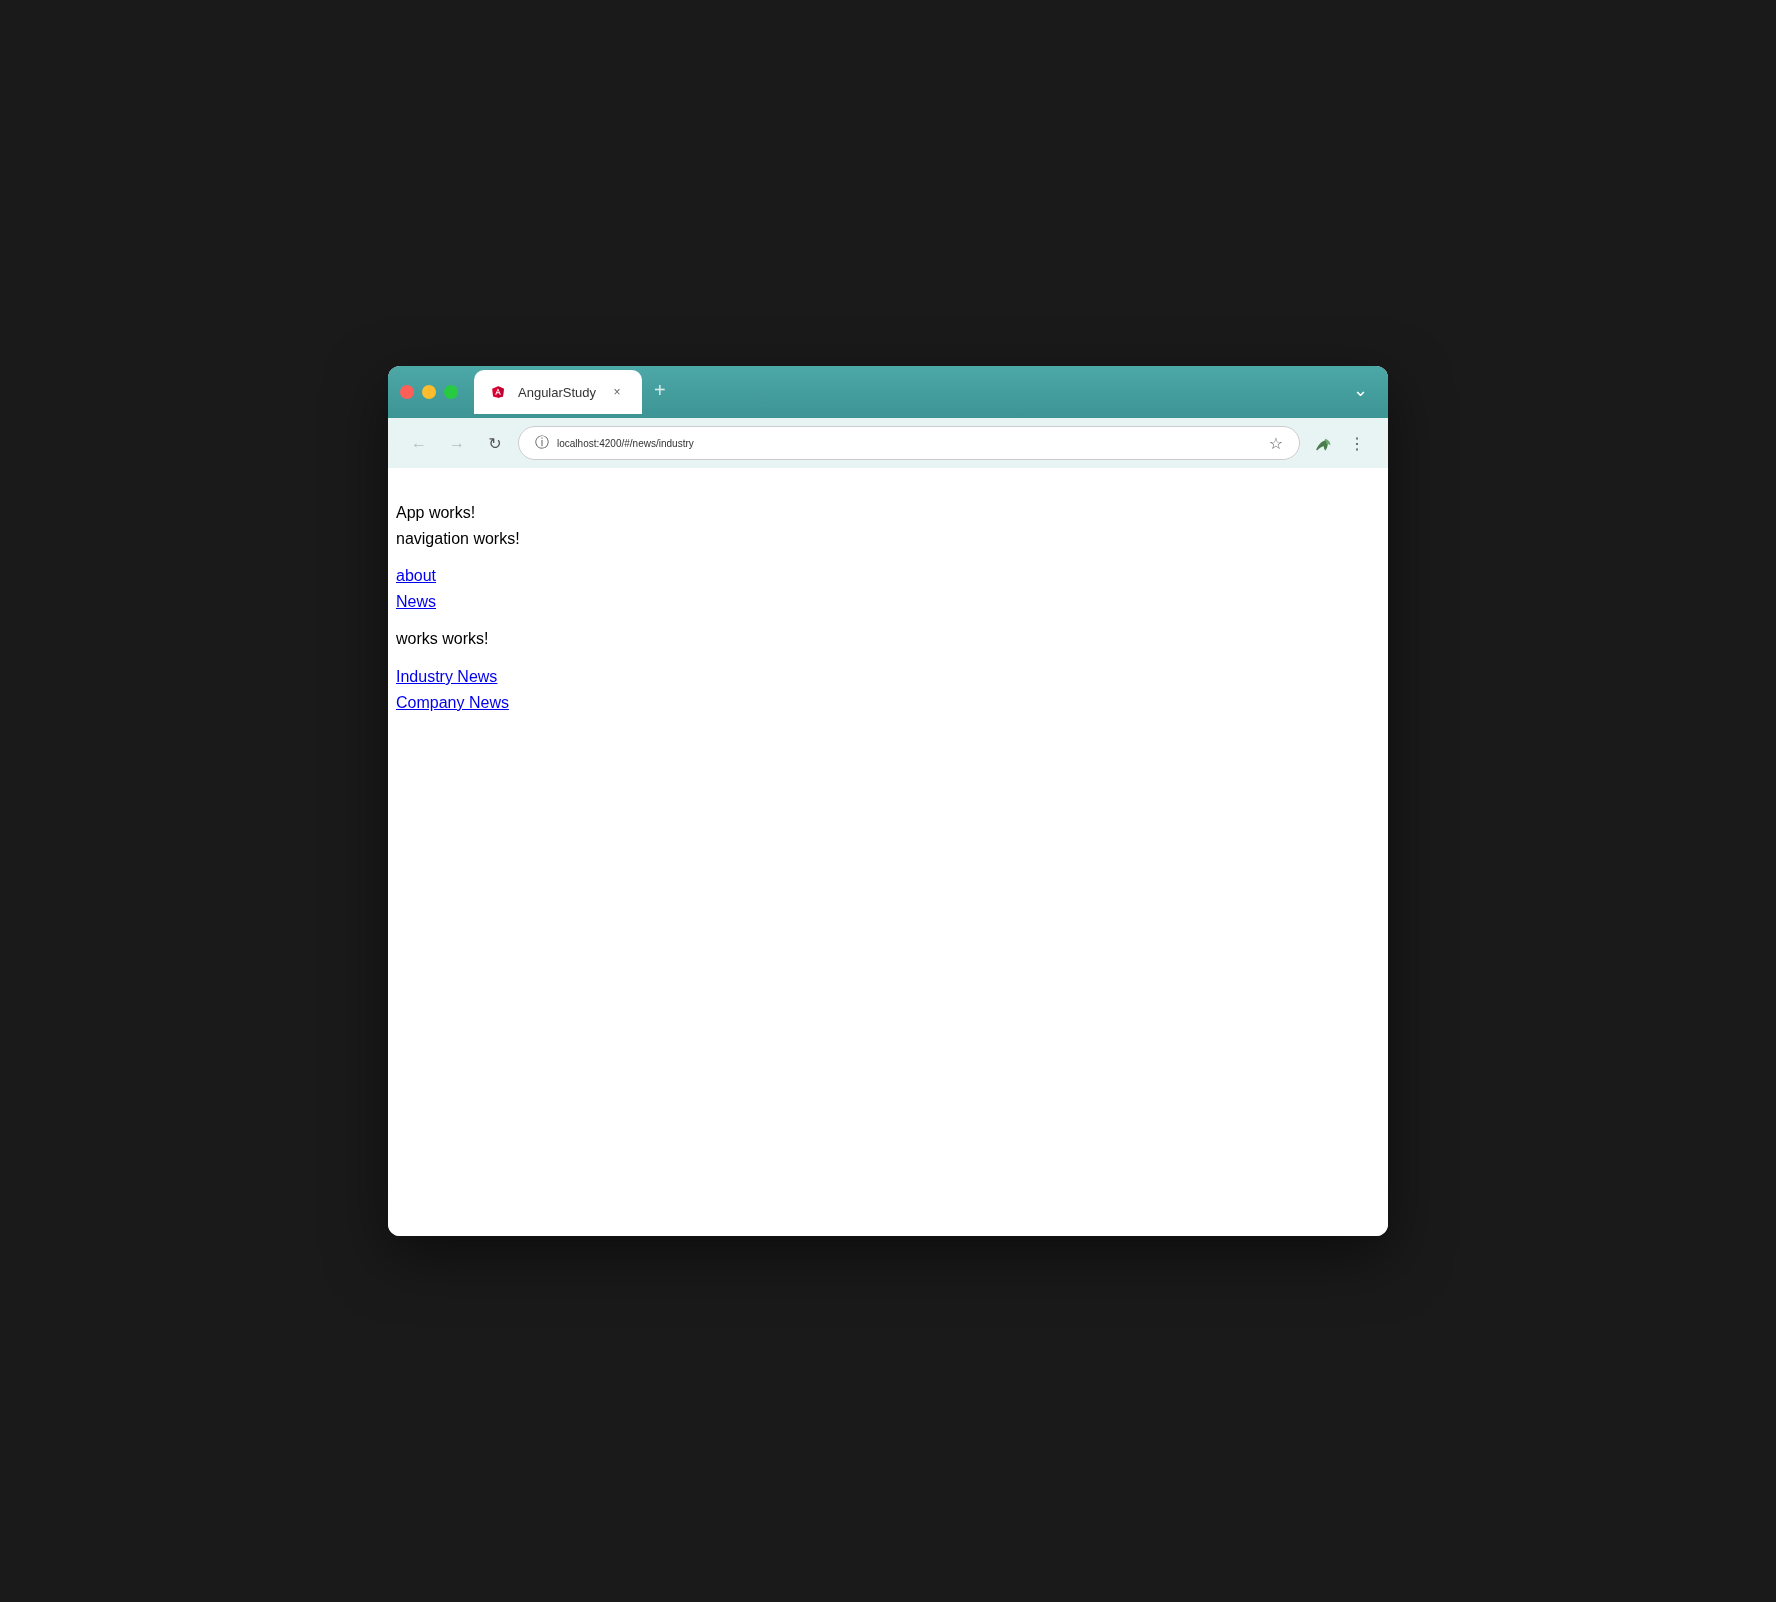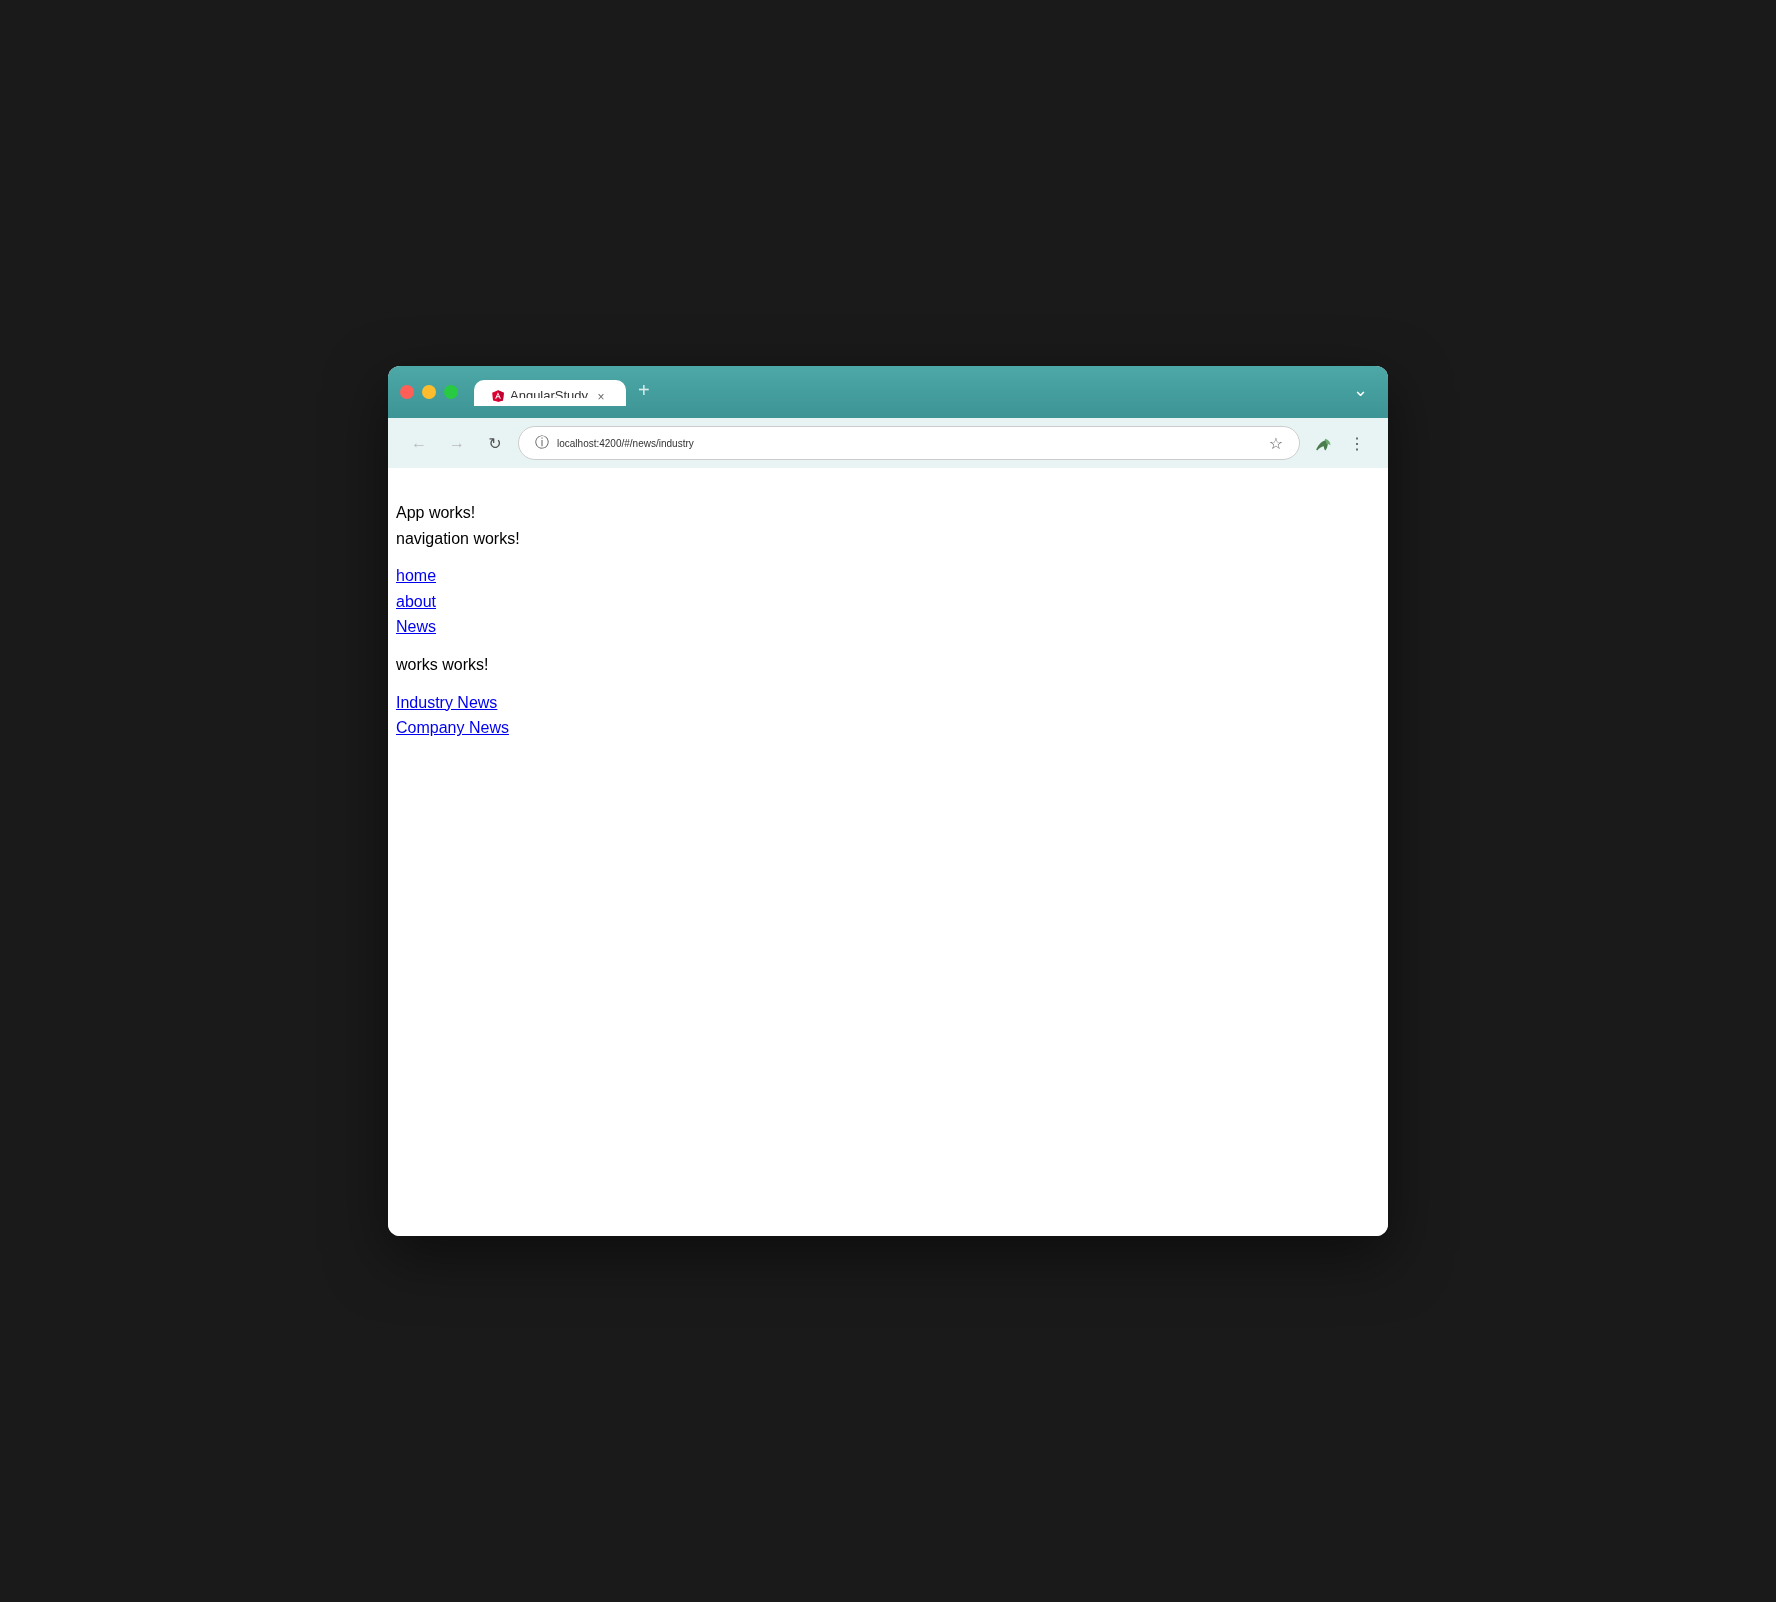--- a/index.html
+++ b/index.html
@@ -59,25 +59,26 @@
       flex: 1;
       gap: 0;
       padding-bottom: 0;
     }
 
     .tab {
       background: #fff;
       border-radius: 10px 10px 0 0;
       padding: 8px 16px;
       display: flex;
-      gap: 4px;
+      align-items: center;
+      gap: 12px;
       font-size: 13px;
       color: #333;
       max-width: 220px;
-      height: 26px;
+      height: 44px;
     }
 
     .tab-favicon {
       width: 16px;
       height: 16px;
       display: flex;
       align-items: center;
       justify-content: center;
     }
 
@@ -309,21 +310,20 @@
         <span>⋮</span>
       </button>
     </div>
   </div>
 
   <div class="page-content">
     <div class="works-text">App works!</div>
     <div class="works-text">navigation works!</div>
 
     <div class="nav-links">
-      <a href="#">home</a>
       <a href="#">about</a>
       <a href="#">News</a>
     </div>
 
     <div class="works-text">works works!</div>
 
     <div class="sub-links">
       <a href="#">Industry News</a>
       <a href="#">Company News</a>
     </div>

